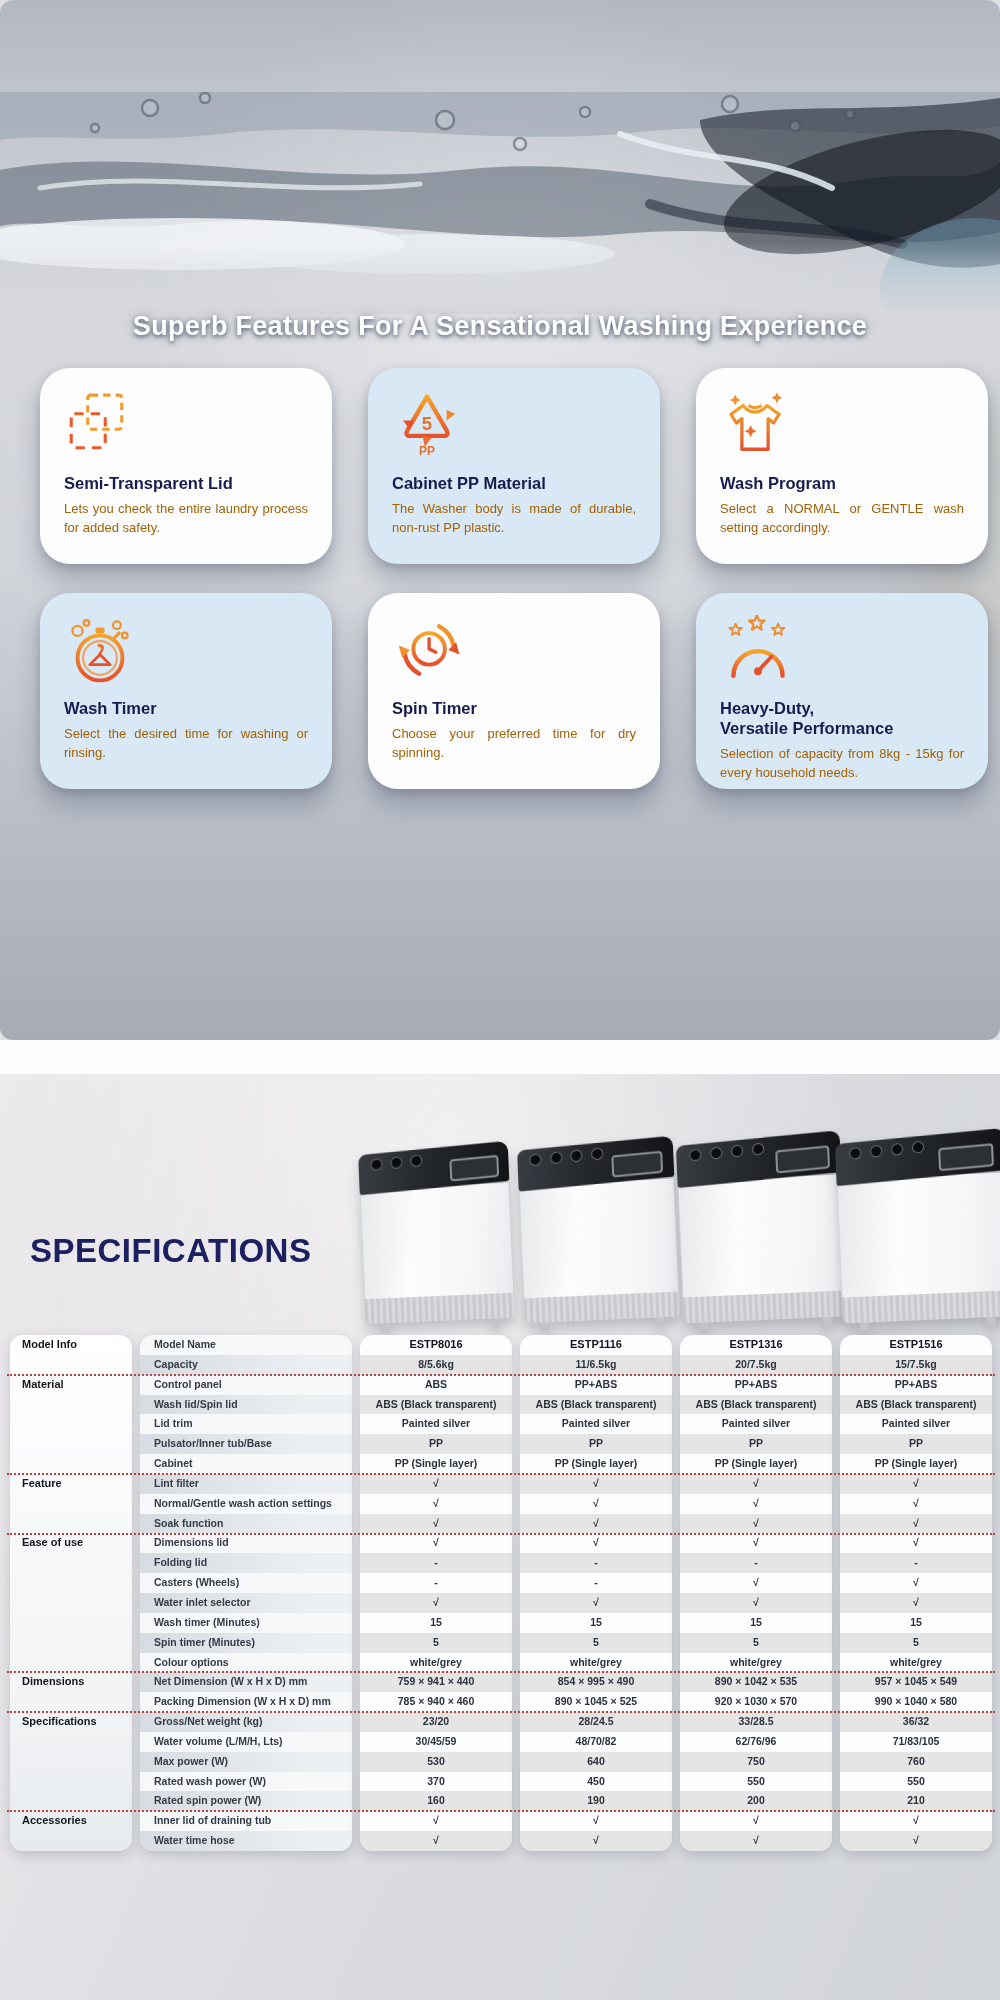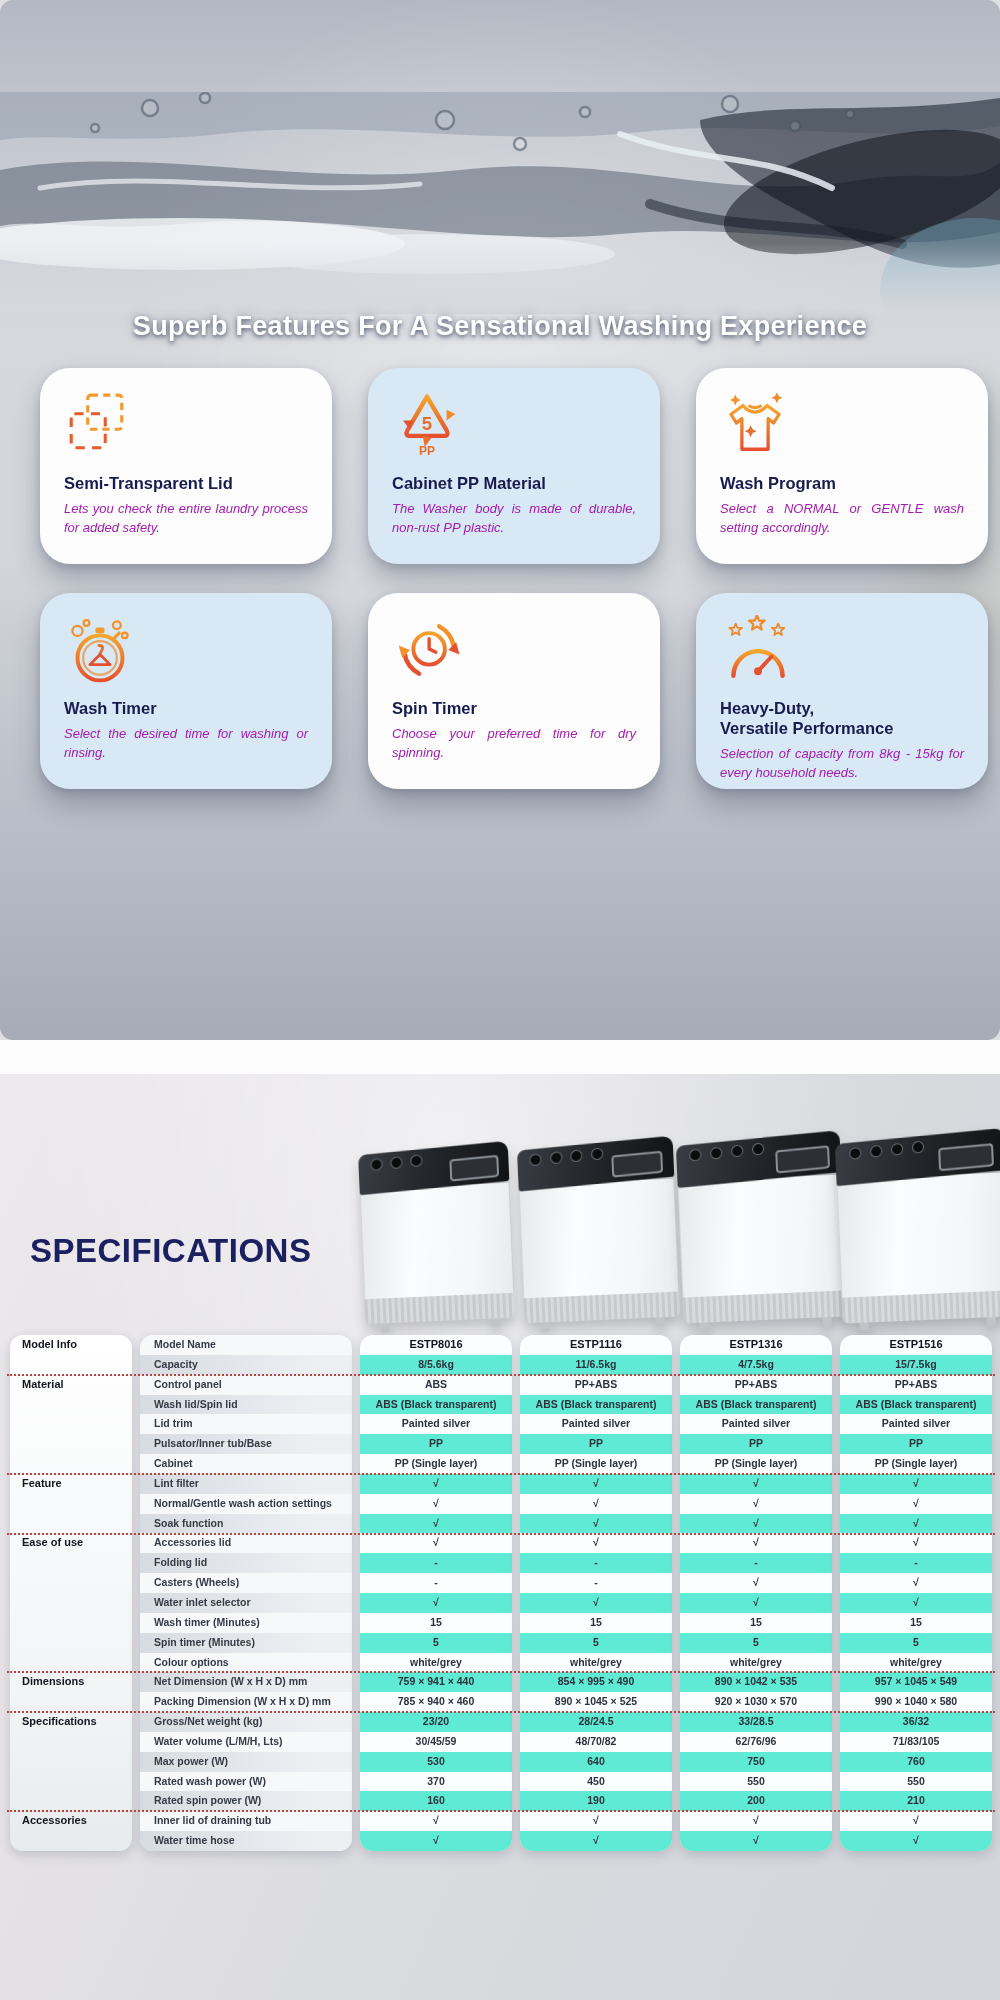--- a/index.html
+++ b/index.html
@@ -32,21 +32,21 @@
     display:grid;grid-template-columns:repeat(3,292px);column-gap:36px;row-gap:29px;
   }
   .card{
     height:196px;border-radius:30px;background:#fdfdfe;
     box-shadow:0 16px 26px rgba(40,50,75,.28), 0 3px 8px rgba(40,50,75,.18);
     padding:22px 24px 0 24px;box-sizing:border-box;
   }
   .card.blue{background:#d9e8f5;}
   .f-icon{height:82px;display:flex;align-items:flex-start;}
   .f-title{font-size:16.5px;font-weight:700;color:#171b4d;margin:2px 0 5px 0;white-space:pre-line;line-height:1.2;}
-  .f-desc{font-size:13px;color:#a21caf;line-height:1.48;text-align:justify;font-style:italic;}
+  .f-desc{font-size:13px;color:#a16207;line-height:1.48;text-align:justify;}
   
   .band{position:absolute;left:0;top:1040px;width:1000px;height:34px;background:#fdfdfd;}
   
   .spec{
     position:absolute;left:0;top:1074px;width:1000px;height:926px;
     background:linear-gradient(115deg,#edeaed 0%,#e3e1e5 30%,#d8dade 60%,#d2d5da 100%);
   }
   .spec-sheen{position:absolute;left:0;top:0;right:0;bottom:0;
     background:radial-gradient(ellipse at 45% 80px, rgba(255,255,255,.5), rgba(255,255,255,0) 420px);}
   .spec-title{
@@ -85,21 +85,21 @@
   }
   .tcol{border-radius:13px;overflow:hidden;box-shadow:0 4px 12px rgba(50,60,85,.2);position:relative;}
   .col-cat{width:122px;background:linear-gradient(180deg,#ffffff 0%,#f2f4f6 70%,#e8ebee 100%);}
   .col-lab{width:212px;background:#f6f8fa;}
   .col-m{width:152px;background:#fbfdfe;}
   .cell{height:19.85px;line-height:19.85px;font-size:10.5px;white-space:nowrap;overflow:hidden;box-sizing:border-box;}
   .col-cat .cell{padding-left:12px;font-weight:800;color:#13161f;font-size:11px;}
   .col-lab .cell{padding:0 4px 12px 14px;font-weight:600;color:#343b46;}
   .col-lab .cell.odd{background:linear-gradient(90deg,#d7dce2 0%,#edf0f3 85%);}
   .col-m .cell{text-align:center;font-weight:600;color:#2c323d;}
-  .col-m .cell.odd{background:#5eead4;}
+  .col-m .cell.odd{background:#e5e5e5;}
   .cell.hdr{font-weight:800;color:#12151e;font-size:11px;}
   .sep{position:absolute;left:-3px;right:-3px;border-top:2px dotted #b8433c;z-index:6;}
 </style>
 </head>
 <body>
 
 <div class="hero">
   <div class="hero-tint"></div>
 
   <div class="splash">
@@ -373,21 +373,21 @@
         <div class="cell">Model Name</div>
         <div class="cell odd">Capacity</div>
         <div class="cell">Control panel</div>
         <div class="cell odd">Wash lid/Spin lid</div>
         <div class="cell">Lid trim</div>
         <div class="cell odd">Pulsator/Inner tub/Base</div>
         <div class="cell">Cabinet</div>
         <div class="cell odd">Lint filter</div>
         <div class="cell">Normal/Gentle wash action settings</div>
         <div class="cell odd">Soak function</div>
-        <div class="cell">Accessories lid</div>
+        <div class="cell">Dimensions lid</div>
         <div class="cell odd">Folding lid</div>
         <div class="cell">Casters (Wheels)</div>
         <div class="cell odd">Water inlet selector</div>
         <div class="cell">Wash timer (Minutes)</div>
         <div class="cell odd">Spin timer (Minutes)</div>
         <div class="cell">Colour options</div>
         <div class="cell odd">Net Dimension (W x H x D) mm</div>
         <div class="cell">Packing Dimension (W x H x D) mm</div>
         <div class="cell odd">Gross/Net weight (kg)</div>
         <div class="cell">Water volume (L/M/H, Lts)</div>
@@ -448,21 +448,21 @@
         <div class="cell odd">28/24.5</div>
         <div class="cell">48/70/82</div>
         <div class="cell odd">640</div>
         <div class="cell">450</div>
         <div class="cell odd">190</div>
         <div class="cell">√</div>
         <div class="cell odd">√</div>
       </div>
     <div class="tcol col-m">
         <div class="cell hdr">ESTP1316</div>
-        <div class="cell odd">4/7.5kg</div>
+        <div class="cell odd">20/7.5kg</div>
         <div class="cell">PP+ABS</div>
         <div class="cell odd">ABS (Black transparent)</div>
         <div class="cell">Painted silver</div>
         <div class="cell odd">PP</div>
         <div class="cell">PP (Single layer)</div>
         <div class="cell odd">√</div>
         <div class="cell">√</div>
         <div class="cell odd">√</div>
         <div class="cell">√</div>
         <div class="cell odd">-</div>

